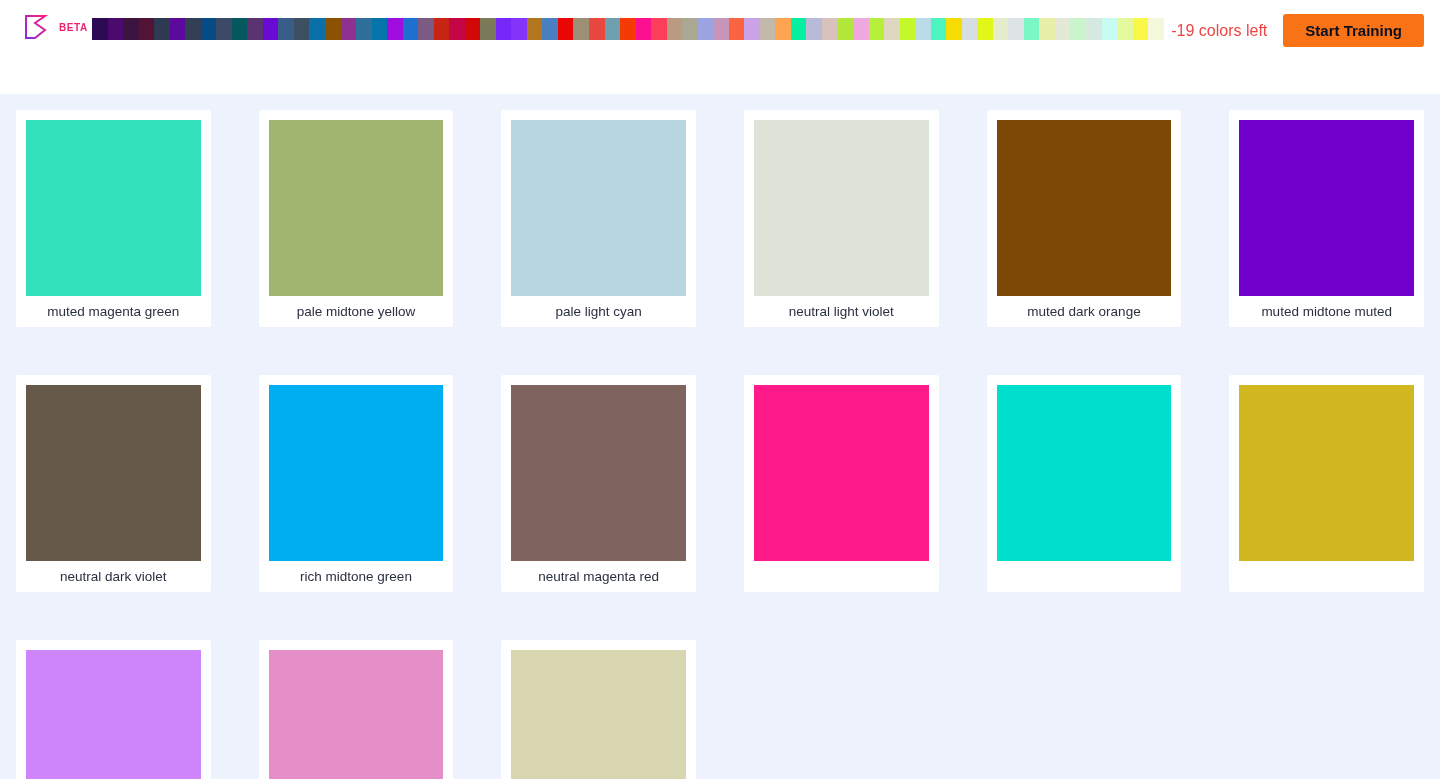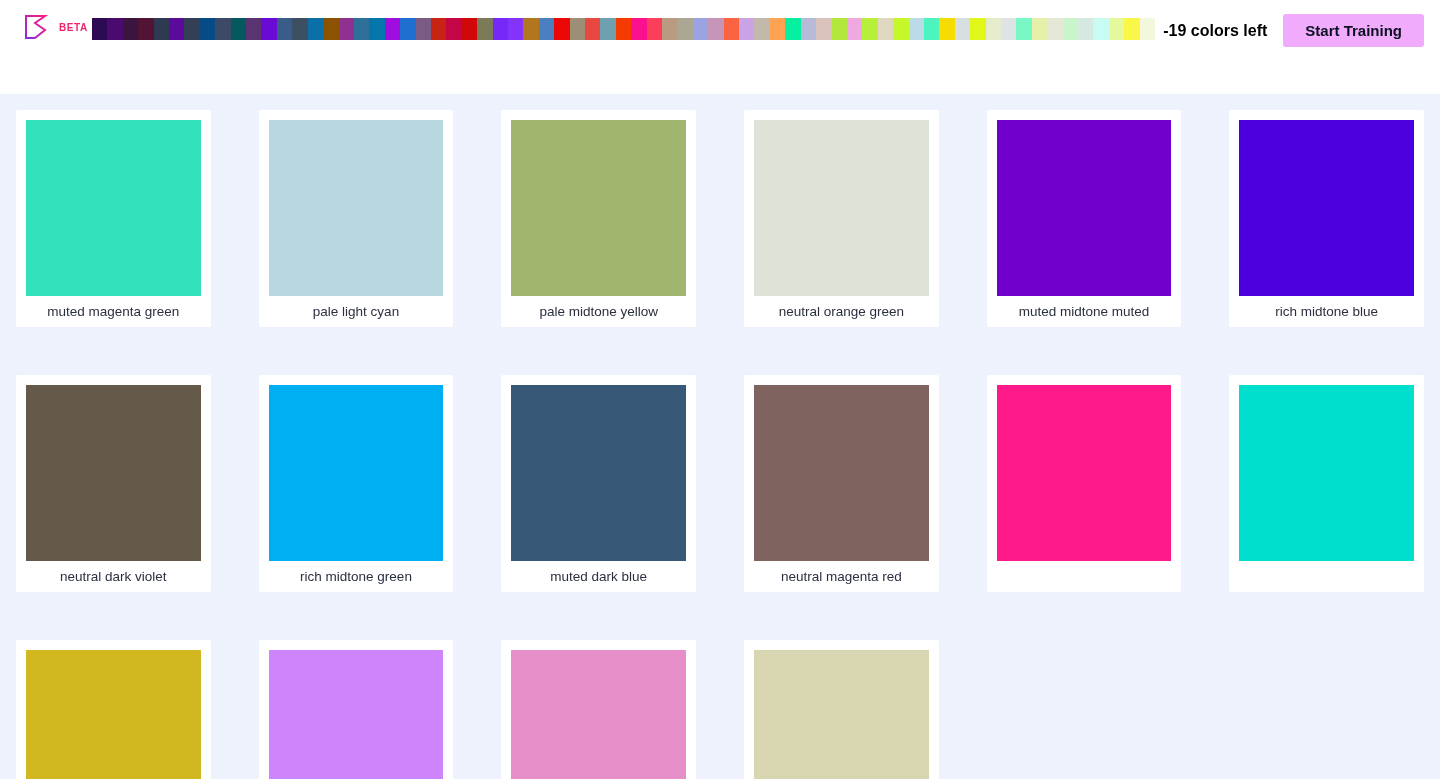--- a/index.html
+++ b/index.html
@@ -56,23 +56,22 @@
 
   .header-right {
     display: flex;
     align-items: center;
     gap: 16px;
     flex: 0 0 auto;
     padding-top: 0px;
   }
   .colors-left {
     font-size: 16px;
-    color: #000000;
+    color: #ef4444;
     white-space: nowrap;
-    font-weight: bold;
   }
   .start-btn {
     background: #1ceb8e;
     color: #0b1020;
     border: none;
     font-family: "Liberation Sans", sans-serif;
     font-size: 15px;
     font-weight: bold;
     padding: 0 22px;
     height: 33px;
@@ -210,63 +209,59 @@
           <span style="background: rgb(214, 233, 225);"></span>
           <span style="background: rgb(200, 251, 241);"></span>
           <span style="background: rgb(227, 249, 155);"></span>
           <span style="background: rgb(249, 248, 73);"></span>
           <span style="background: rgb(243, 247, 220);"></span>
         </div>
     </div>
 
     <div class="header-right">
       <span class="colors-left">-19 colors left</span>
-      <button class="start-btn" style="background: #f0abfc;">Start Training</button>
+      <button class="start-btn" style="background: #f97316;">Start Training</button>
     </div>
   </div>
 
   <div class="board">
     <div class="grid" id="color-grid">
         <div class="card">
           <div class="swatch" style="background: rgb(51, 226, 188);"></div>
           <div class="card-label">muted magenta green</div>
         </div>
         <div class="card">
+          <div class="swatch" style="background: rgb(161, 180, 112);"></div>
+          <div class="card-label">pale midtone yellow</div>
+        </div>
+        <div class="card">
           <div class="swatch" style="background: rgb(184, 215, 224);"></div>
           <div class="card-label">pale light cyan</div>
         </div>
         <div class="card">
-          <div class="swatch" style="background: rgb(161, 180, 112);"></div>
-          <div class="card-label">pale midtone yellow</div>
-        </div>
-        <div class="card">
           <div class="swatch" style="background: rgb(221, 227, 215);"></div>
-          <div class="card-label">neutral orange green</div>
+          <div class="card-label">neutral light violet</div>
+        </div>
+        <div class="card">
+          <div class="swatch" style="background: rgb(124, 72, 6);"></div>
+          <div class="card-label">muted dark orange</div>
         </div>
         <div class="card">
           <div class="swatch" style="background: rgb(113, 0, 205);"></div>
           <div class="card-label">muted midtone muted</div>
         </div>
         <div class="card">
-          <div class="swatch" style="background: rgb(76, 0, 221);"></div>
-          <div class="card-label">rich midtone blue</div>
-        </div>
-        <div class="card">
           <div class="swatch" style="background: rgb(101, 89, 74);"></div>
           <div class="card-label">neutral dark violet</div>
         </div>
         <div class="card">
           <div class="swatch" style="background: rgb(0, 175, 241);"></div>
           <div class="card-label">rich midtone green</div>
         </div>
         <div class="card">
-          <div class="swatch" style="background: rgb(55, 88, 119);"></div>
-          <div class="card-label">muted dark blue</div>
-        </div>
-        <div class="card">
           <div class="swatch" style="background: rgb(126, 99, 95);"></div>
           <div class="card-label">neutral magenta red</div>
         </div>
         <div class="card">
           <div class="swatch" style="background: rgb(255, 26, 140);"></div>
         </div>
         <div class="card">
           <div class="swatch" style="background: rgb(0, 223, 206);"></div>
         </div>
         <div class="card">

